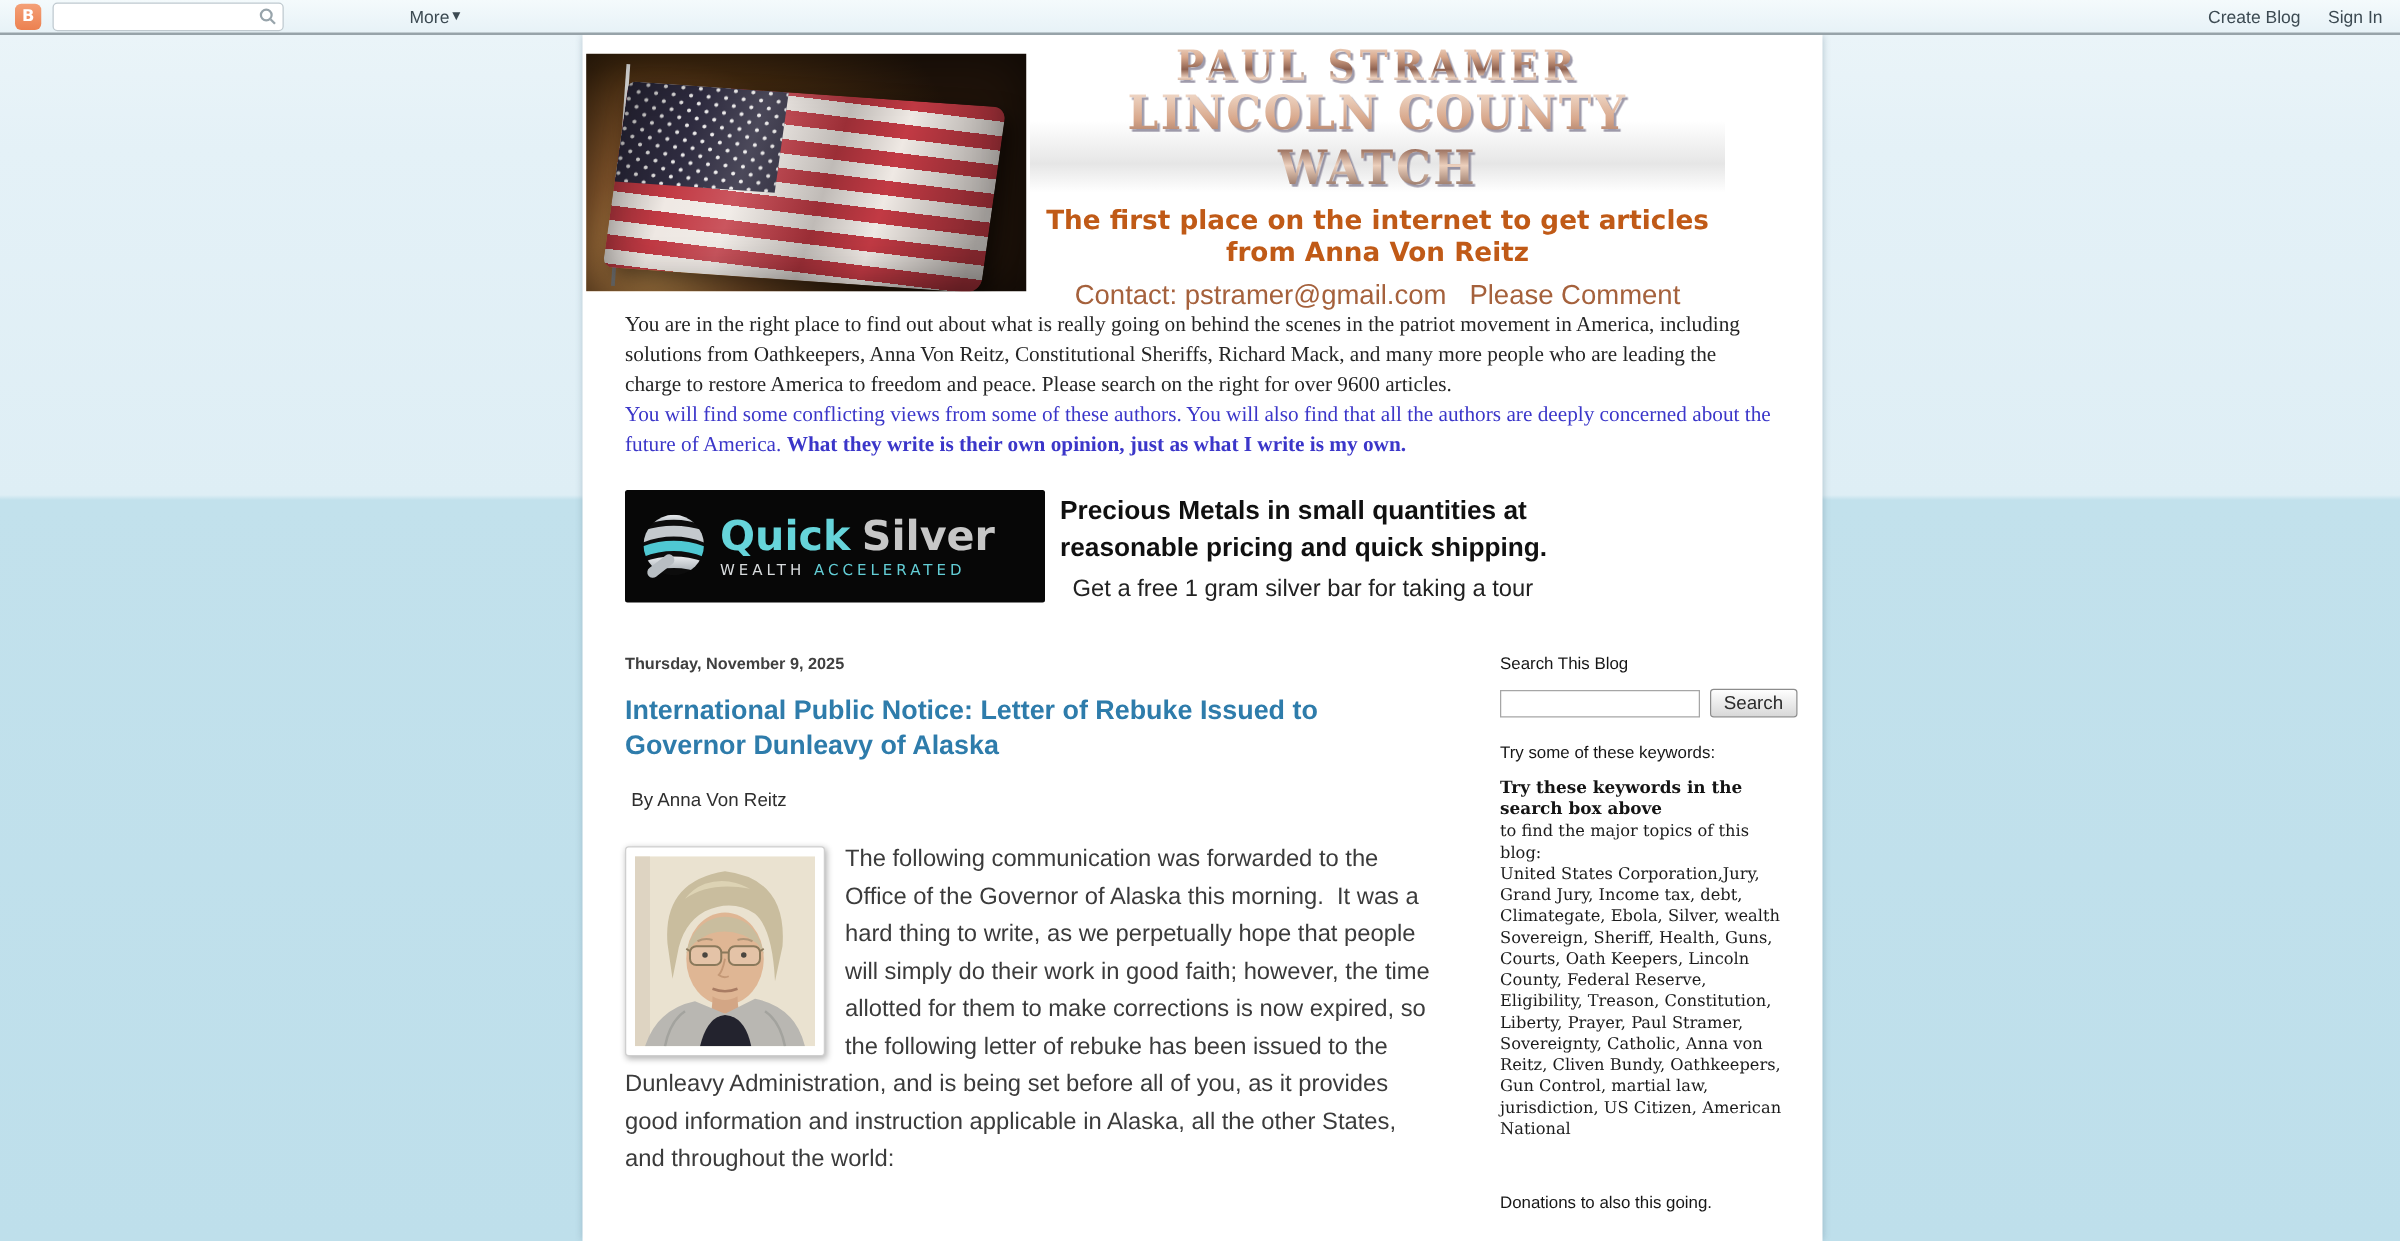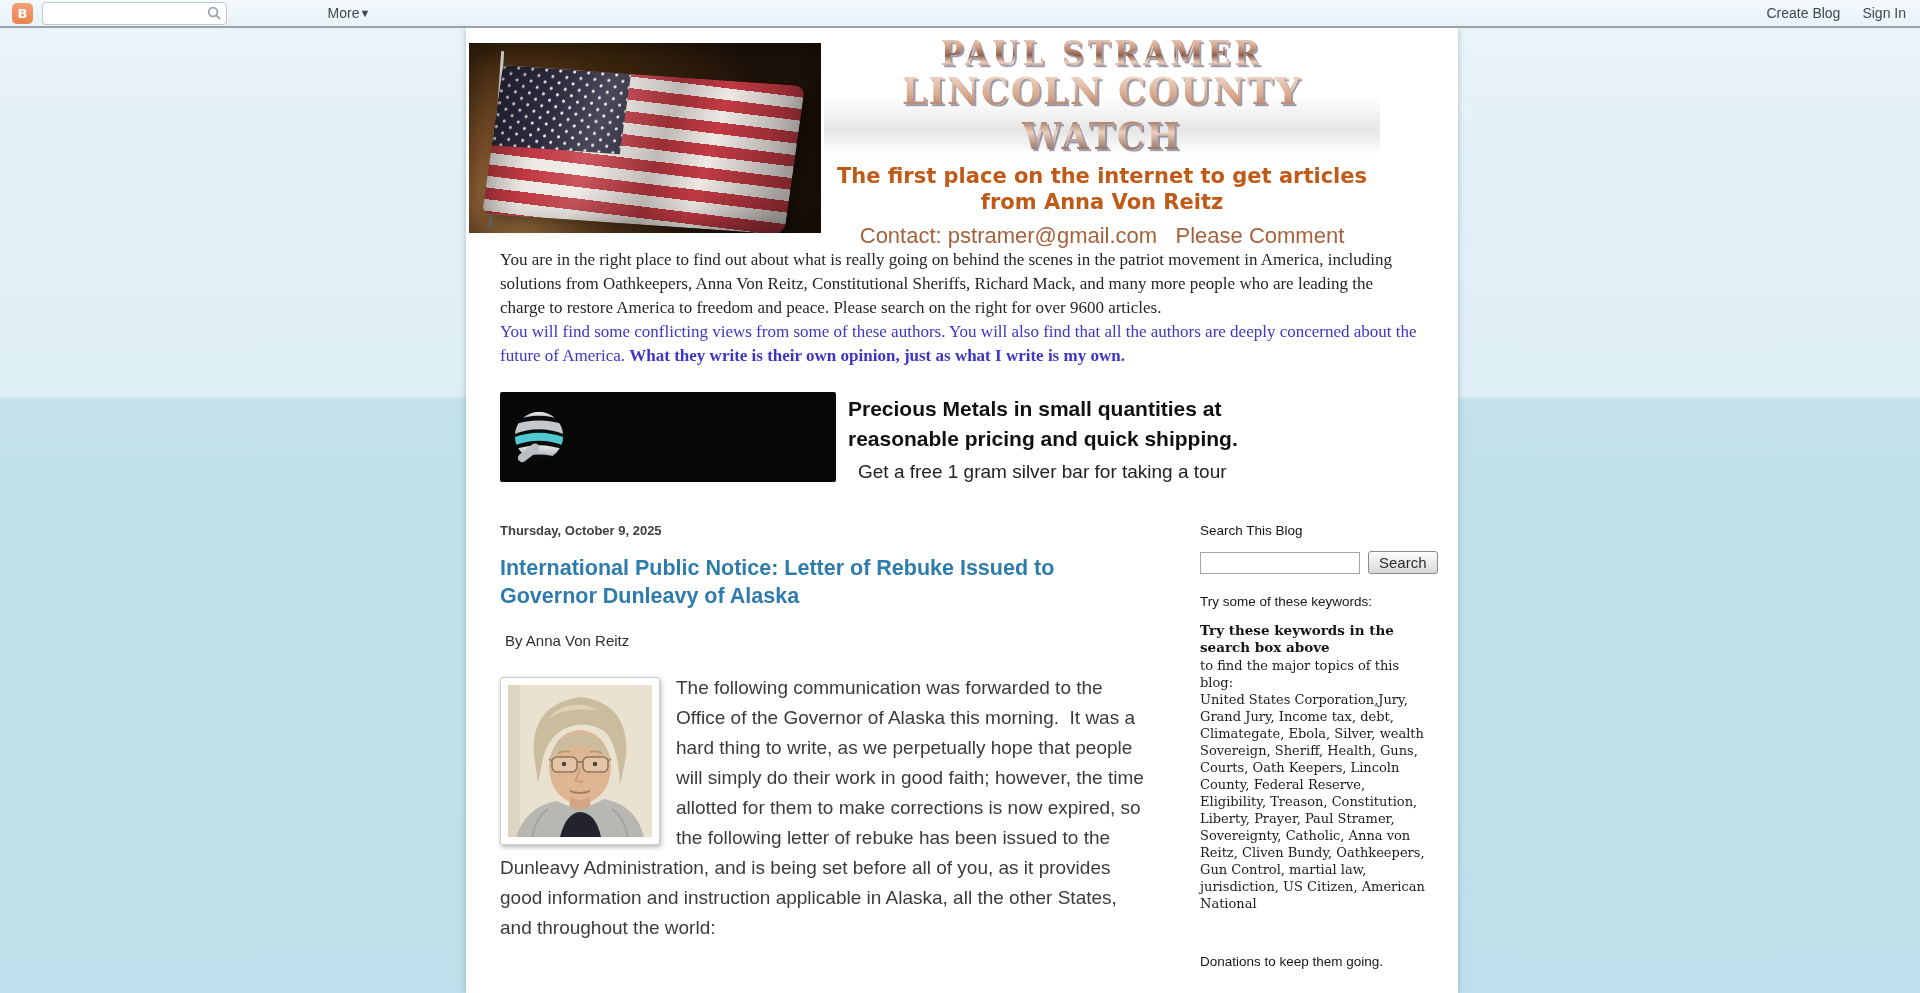--- a/index.html
+++ b/index.html
@@ -185,34 +185,38 @@
         </defs>
         <g clip-path="url(#qsc)">
           <rect x="0" y="0" width="60" height="60" fill="#0c0c0c"></rect>
           <path d="M2 14 Q30 2 58 14 L58 4 L2 4 Z" fill="url(#sg)"></path>
           <path d="M2 28 Q30 16 58 28 L58 18 Q30 8 2 18 Z" fill="#c4c9cd"></path>
           <path d="M2 40 Q30 28 58 40 L58 31 Q30 20 2 31 Z" fill="#4fc8d2"></path>
           <path d="M2 54 Q30 42 58 54 L58 44 Q30 33 2 44 Z" fill="url(#sg)"></path>
         </g>
         <rect x="6" y="42" width="26" height="9" rx="4.5" fill="#b8bec3" transform="rotate(-38 19 46)"></rect>
       </svg>
+      <div class="qs-text">
+        <div class="qs-name"><span class="qs-quick">Quick</span><span class="qs-silver">Silver</span></div>
+        <div class="qs-sub"><span class="qs-wealth">WEALTH</span> <span class="qs-accel">ACCELERATED</span></div>
+      </div>
     </div>
     <div class="ad-copy">
       <div class="ad-bold">
         <div>Precious Metals in small quantities at</div>
         <div>reasonable pricing and quick shipping.</div>
       </div>
       <div class="ad-light">Get a free 1 gram silver bar for taking a tour</div>
     </div>
   </div>
 
   <div class="main-row">
 
     <article class="post">
-      <div class="post-date">Thursday, October 9, 2025</div>
+      <div class="post-date">Thursday, November 9, 2025</div>
       <h1 class="post-title">International Public Notice: Letter of Rebuke Issued to Governor Dunleavy of Alaska</h1>
       <div class="byline">By Anna Von Reitz</div>
       <div class="post-body">
         <div class="photo-frame">
           <svg width="144" height="152" viewBox="0 0 144 152">
             <rect width="144" height="152" fill="#eae2d0"></rect>
             <rect width="12" height="152" fill="#d8cfbc" opacity="0.7"></rect>
             <path d="M26 70 Q22 20 72 12 Q122 18 118 72 L112 100 Q110 58 96 46 Q78 34 56 44 Q38 54 34 78 L30 98 Z" fill="#c9bd9e"></path>
             <path d="M40 34 Q60 20 92 26 Q74 16 56 22 Q46 26 40 34 Z" fill="#ddd3b4"></path>
             <ellipse cx="72" cy="82" rx="31" ry="37" fill="#dfb694"></ellipse>
@@ -255,19 +259,19 @@
       <section class="gadget keywords">
         <h2>Try some of these keywords:</h2>
         <div class="kw-bold">Try these keywords in the search box above</div>
         <div class="kw-body">
           <div>to find the major topics of this blog:</div>
           <div>United States Corporation,Jury, Grand Jury, Income tax, debt, Climategate, Ebola, Silver, wealth Sovereign, Sheriff, Health, Guns, Courts, Oath Keepers, Lincoln County, Federal Reserve, Eligibility, Treason, Constitution, Liberty, Prayer, Paul Stramer, Sovereignty, Catholic, Anna von Reitz, Cliven Bundy, Oathkeepers, Gun Control, martial law, jurisdiction, US Citizen, American National</div>
         </div>
       </section>
 
       <section class="gadget donations">
-        <h2>Donations to keep them going.</h2>
+        <h2>Donations to also this going.</h2>
 
       </section>
     </aside>
 
   </div>
 </main>
 
 </body></html>

